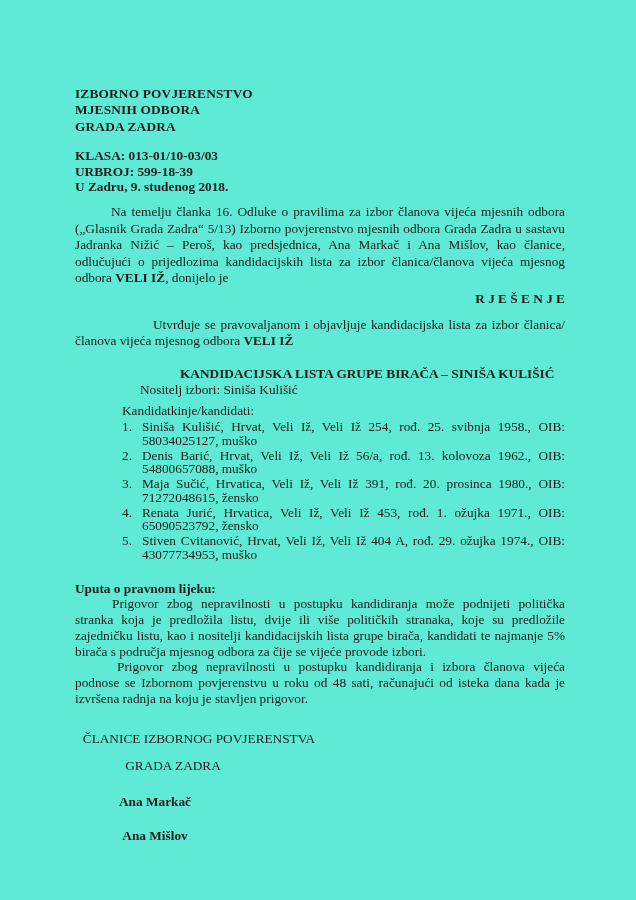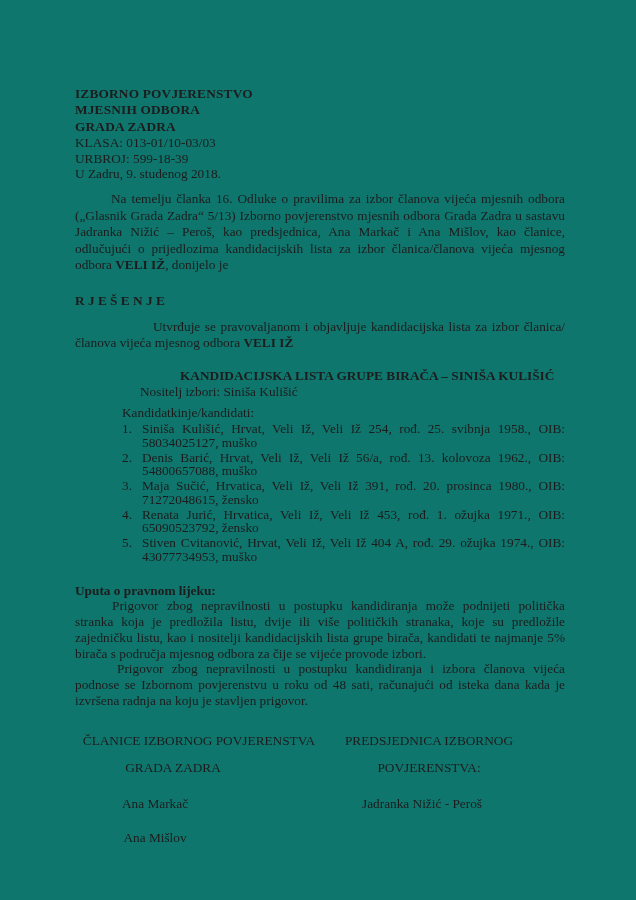--- a/index.html
+++ b/index.html
@@ -13,45 +13,46 @@
     overflow: hidden;
     font-family: "Liberation Serif", serif;
     color: #1c1c1c;
     font-size: 13.3px;
   }
   .page {
     box-sizing: border-box;
     width: 636px;
     height: 900px;
     padding: 86px 71px 0 75px;
-    background: #0f766e;
+    background: #5eead4;
   }
   
   .letterhead div {
     font-weight: bold;
     line-height: 16.3px;
     letter-spacing: 0.2px;
   }
   
   .refs {
-    margin-top: 0;
+    margin-top: 13px;
+    font-weight: bold;
   }
   .refs div { line-height: 15.7px; }
   
   .intro {
     margin: 9px 0 0 0;
     text-align: justify;
     text-indent: 36px;
     line-height: 16.6px;
   }
   .emph { font-weight: bold; }
   
   .decision-title {
-    margin-top: 19px;
-    text-align: left;
+    margin-top: 4px;
+    text-align: right;
     font-weight: bold;
     line-height: 16.6px;
   }
   
   .statement {
     margin: 9px 0 16px 0;
     text-align: justify;
     text-indent: 78px;
     line-height: 16.8px;
   }
@@ -101,21 +102,21 @@
     display: flex;
   }
   .sig-col { text-align: center; }
   .sig-col.left  { width: 248px; }
   .sig-col.right { width: 212px; margin-right: 22px; }
   .sig-line { line-height: 15.5px; }
   .sig-line2 { margin-top: 12px; }
   .sig-name { margin-top: 20px; line-height: 15.5px; }
   .sig-name2 { margin-top: 19px; }
   .shift-a { position: relative; left: -26px; }
-  .shift-b { position: relative; left: -44px; }
+  .shift-b { position: relative; left: -44px; font-weight: bold; }
   .shift-c { position: relative; left: -7px; }
 </style>
 </head>
 <body>
 
 <div class="page">
 
   <div class="letterhead">
     <div>IZBORNO POVJERENSTVO</div>
     <div>MJESNIH ODBORA</div>
@@ -170,20 +171,15 @@
     <p class="p2">Prigovor zbog nepravilnosti u postupku kandidiranja i izbora članova vijeća podnose se Izbornom povjerenstvu u roku od 48 sati, računajući od isteka dana kada je izvršena radnja na koju je stavljen prigovor.</p>
   </div>
 
   <div class="sigs">
     <div class="sig-col left">
       <div class="sig-line">ČLANICE IZBORNOG POVJERENSTVA</div>
       <div class="sig-line sig-line2 shift-a">GRADA ZADRA</div>
       <div class="sig-name shift-b">Ana Markač</div>
       <div class="sig-name sig-name2 shift-b">Ana Mišlov</div>
     </div>
-    <div class="sig-col right">
-      <div class="sig-line">PREDSJEDNICA IZBORNOG</div>
-      <div class="sig-line sig-line2">POVJERENSTVA:</div>
-      <div class="sig-name shift-c">Jadranka Nižić - Peroš</div>
-    </div>
   </div>
 
 </div>
 
 </body></html>

